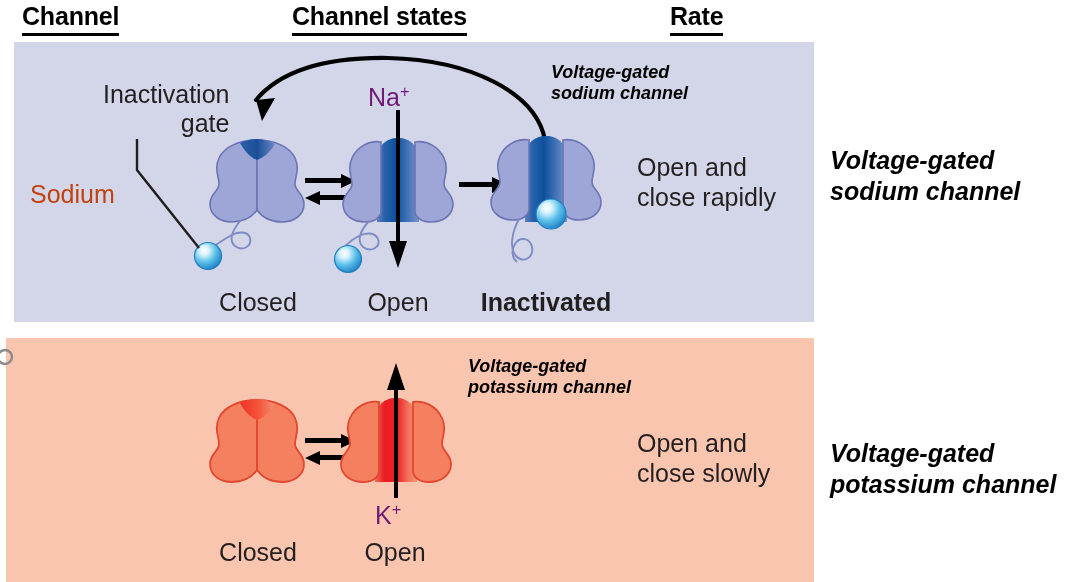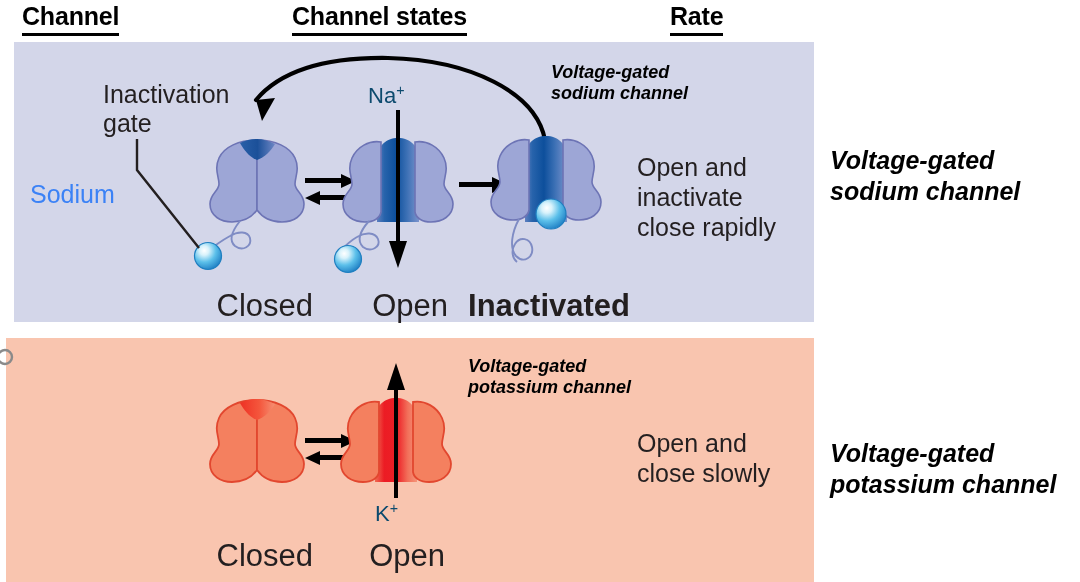--- a/index.html
+++ b/index.html
@@ -36,32 +36,32 @@
     background:#d3d6e9;
   }
   #panel-potassium{
     left:6px;top:338px;width:808px;height:244px;
     background:#f9c5af;
   }
 
   .row-name{
     position:absolute;
     font-size:25px;
-    color:#3b82f6;
+    color:#c2410c;
     white-space:nowrap;
   }
   #lbl-sodium{left:30px;top:180px;}
   #lbl-potassium{left:22px;top:438px;}
 
   .state-label{
     position:absolute;
-    font-size:31px;
+    font-size:25px;
     color:#231f20;
     white-space:nowrap;
-    text-align:right;
+    text-align:center;
   }
 
   .callout{
     position:absolute;
     font-size:18px;
     font-weight:bold;
     font-style:italic;
     line-height:1.18;
     color:#000;
     white-space:nowrap;
@@ -86,34 +86,35 @@
     font-style:italic;
     line-height:1.22;
     color:#000;
     white-space:nowrap;
   }
   #side-na{left:830px;top:145px;}
   #side-k{left:830px;top:438px;}
 
   .ion-label{
     position:absolute;
-    font-size:22px;
-    color:#0c4a6e;
+    font-size:25px;
+    color:#701a75;
     white-space:nowrap;
   }
   #ion-na{left:368px;top:82px;}
   #ion-k{left:375px;top:500px;}
   .ion-label sup{font-size:0.65em;vertical-align:super;}
 
   .anno{
     position:absolute;
     font-size:25px;
     line-height:1.16;
     color:#231f20;
     white-space:nowrap;
+    text-align:right;
   }
   #anno-gate{left:103px;top:80px;}
 
   svg.ov{position:absolute;left:0;top:0;width:1080px;height:582px;overflow:visible;pointer-events:none;}
 </style>
 </head>
 <body>
 
 <div id="stage">
 
@@ -140,21 +141,20 @@
     <span>Na</span><sup>+</sup>
   </div>
 
   <div class="callout" id="callout-na">
     <div>Voltage-gated</div>
     <div>sodium channel</div>
   </div>
 
   <div class="rate-text" id="rate-na">
     <div>Open and</div>
-    <div>inactivate</div>
     <div>close rapidly</div>
   </div>
 
   <div class="side-label" id="side-na">
     <div>Voltage-gated</div>
     <div>sodium channel</div>
   </div>
 
   <div class="state-label" style="left:203px;top:288px;width:110px;">Closed</div>
   <div class="state-label" style="left:348px;top:288px;width:100px;">Open</div>

